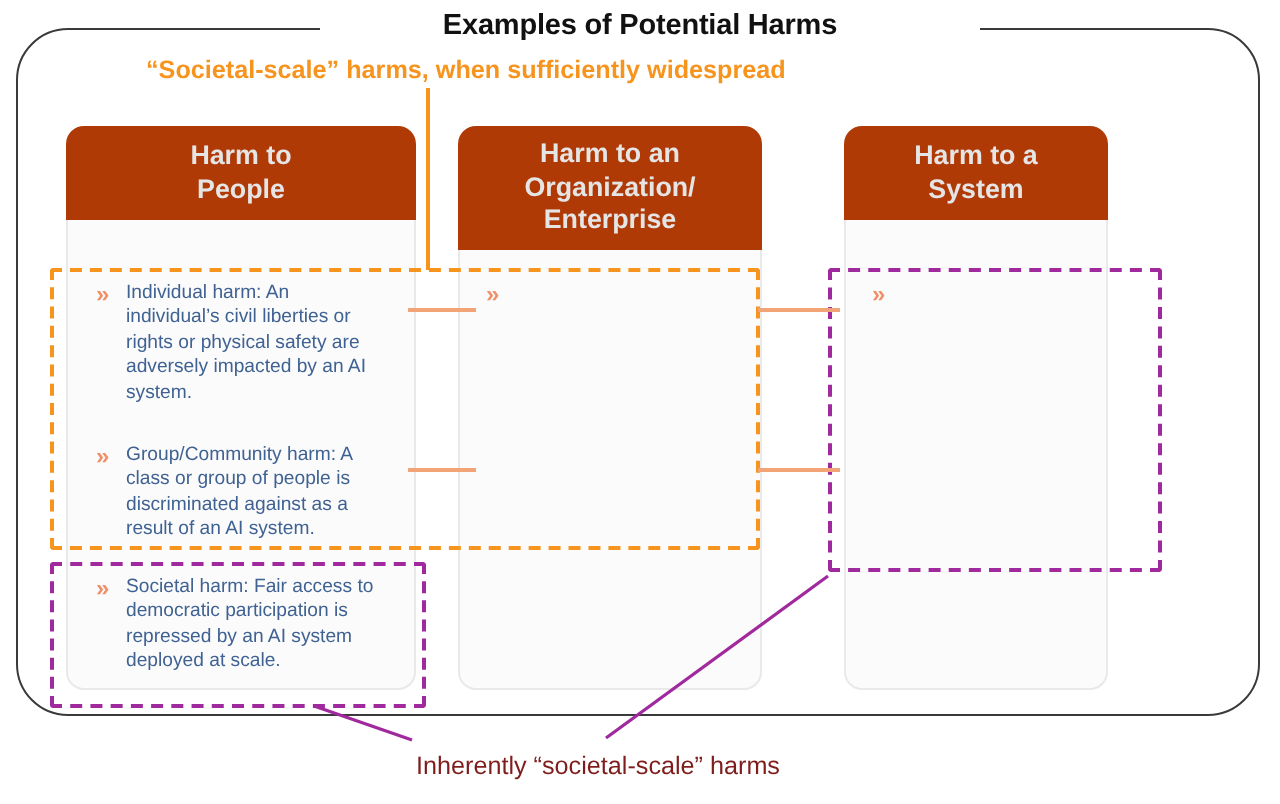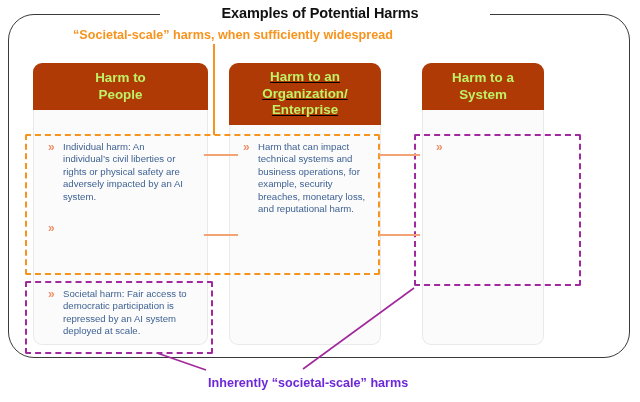--- a/index.html
+++ b/index.html
@@ -70,42 +70,42 @@
   }
 
   
   .column {
     position: absolute;
     top: 63px;
   }
   .col-header {
     background: #B03A06;
     border-radius: 9px 9px 0 0;
-    color: #bef264;
+    color: #e5e5e5;
     font-weight: bold;
     font-size: 13.4px;
     line-height: 16.5px;
     text-align: center;
     display: flex;
     align-items: center;
     justify-content: center;
     box-sizing: border-box;
     padding: 4px 20px;
   }
   .col-body {
     background: #fbfbfb;
     border: 1px solid #e9e9e9;
     border-top: none;
     border-radius: 0 0 9px 9px;
     box-sizing: border-box;
   }
 
   #col-people   { left: 33px;  width: 175px; }
-  #col-org      { left: 229px; width: 152px; text-decoration: underline; }
-  #col-system   { left: 422px; width: 122px; }
+  #col-org      { left: 229px; width: 152px; }
+  #col-system   { left: 422px; width: 132px; }
 
   #col-people .col-header  { height: 47px; }
   #col-org .col-header     { height: 62px; }
   #col-system .col-header  { height: 47px; }
 
   #col-people .col-body  { height: 235px; }
   #col-org .col-body     { height: 220px; }
   #col-system .col-body  { height: 235px; }
 
   
@@ -179,22 +179,22 @@
   #conn-1b { left: 204px; top: 234px; width: 34px; }
   #conn-2a { left: 379px; top: 154px; width: 41px; }
   #conn-2b { left: 379px; top: 234px; width: 41px; }
 
   
   #bottom-caption {
     position: absolute;
     left: 208px;
     top: 376px;
     font-size: 12.6px;
-    font-weight: bold;
-    color: #6d28d9;
+    font-weight: normal;
+    color: #7f1d1d;
     white-space: nowrap;
   }
 
   #leader-svg {
     position: absolute;
     left: 0;
     top: 0;
     width: 640px;
     height: 402px;
     pointer-events: none;
@@ -241,30 +241,30 @@
   <div class="col-body"></div>
 </div>
 
 <div class="bullet-item" id="item-individual">
   <span class="chev">»</span>
   <span class="btext">Individual harm: An individual’s civil liberties or rights or physical safety are adversely impacted by an AI system.</span>
 </div>
 
 <div class="bullet-item" id="item-group">
   <span class="chev">»</span>
+  <span class="btext">Group/Community harm: A class or group of people is discriminated against as a result of an AI system.</span>
 </div>
 
 <div class="bullet-item" id="item-societal">
   <span class="chev">»</span>
   <span class="btext">Societal harm: Fair access to democratic participation is repressed by an AI system deployed at scale.</span>
 </div>
 
 <div class="bullet-item" id="item-org">
   <span class="chev">»</span>
-  <span class="btext">Harm that can impact technical systems and business operations, for example, security breaches, monetary loss, and reputational harm.</span>
 </div>
 
 <div class="bullet-item" id="item-system">
   <span class="chev">»</span>
 </div>
 
 <div id="orange-dashed-box"></div>
 <div id="purple-dashed-societal"></div>
 <div id="purple-dashed-system"></div>
 

